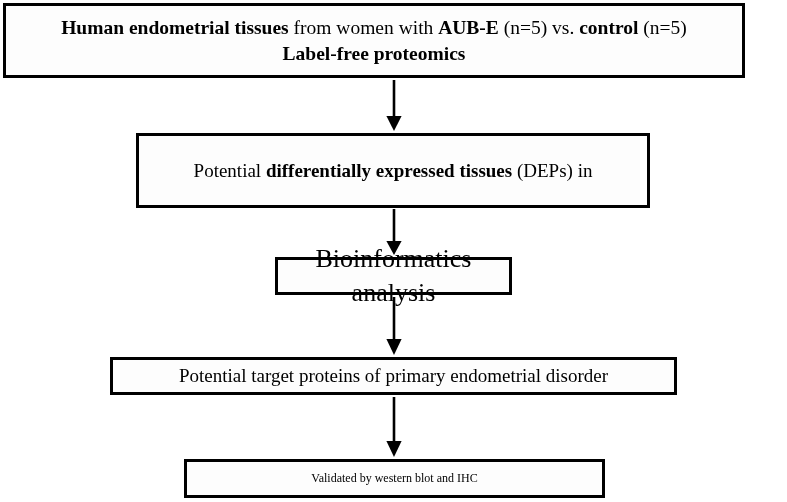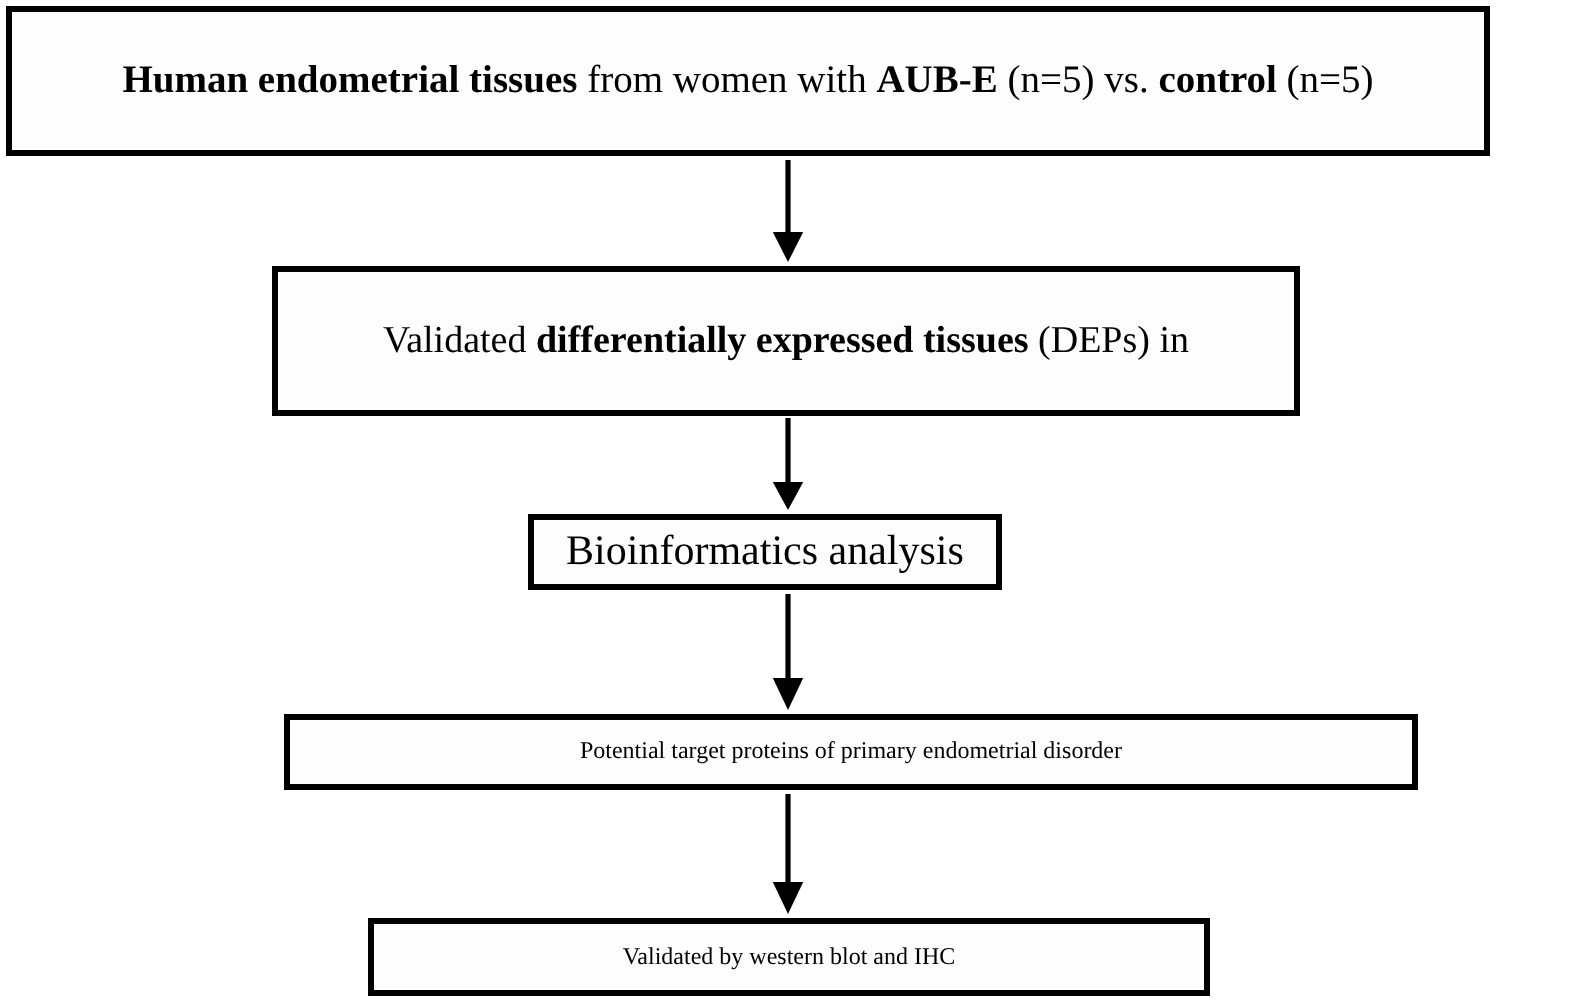--- a/index.html
+++ b/index.html
@@ -32,22 +32,22 @@
     width: 100%;
     padding: 0 6px;
     box-sizing: border-box;
   }
   .b { font-weight: 700; }
   .r { font-weight: 400; }
 
   
   #box-1 { left: 3px;   top: 3px;   width: 742px; height: 75px; font-size: 19.5px; justify-content: center; }
   #box-2 { left: 136px; top: 133px; width: 514px; height: 75px; font-size: 19px; }
-  #box-3 { left: 264px; top: 257px; width: 237px; height: 38px; font-size: 21px; }
-  #box-4 { left: 110px; top: 357px; width: 567px; height: 38px; font-size: 12px; margin-left: 32px; }
+  #box-3 { left: 275px; top: 257px; width: 237px; height: 38px; font-size: 26px; }
+  #box-4 { left: 110px; top: 357px; width: 567px; height: 38px; font-size: 19px; }
   #box-5 { left: 184px; top: 459px; width: 421px; height: 39px; font-size: 12px; }
 
   
   .arrow {
     position: absolute;
     left: 0;
     width: 787px;
     display: flex;
     justify-content: center;
     align-items: stretch;
@@ -66,34 +66,37 @@
 </head>
 <body>
 
 <div id="canvas">
 
   <div class="flow-box" id="box-1">
     <span class="txt">
       <span class="line1">
         <span class="b">Human endometrial tissues </span><span class="r">from women with </span><span class="b">AUB-E </span><span class="r">(n=5) vs. </span><span class="b">control </span><span class="r">(n=5)</span>
       </span>
+      <span class="line2">
+        <span class="b">Label-free proteomics</span>
+      </span>
     </span>
   </div>
 
   <div class="arrow" id="arrow-1">
     <svg width="22" height="55" viewBox="0 0 22 55" aria-hidden="true">
       <line x1="11" y1="2" x2="11" y2="41" stroke="#000000" stroke-width="2.6"></line>
       <polygon points="11,53 3.4,38 18.6,38" fill="#000000"></polygon>
     </svg>
   </div>
 
   <div class="flow-box" id="box-2">
     <span class="txt">
       <span class="line1">
-        <span class="r">Validated </span><span class="b">differentially expressed tissues </span><span class="r">(DEPs) in</span>
+        <span class="r">Potential </span><span class="b">differentially expressed tissues </span><span class="r">(DEPs) in</span>
       </span>
     </span>
   </div>
 
   <div class="arrow" id="arrow-2">
     <svg width="22" height="49" viewBox="0 0 22 49" aria-hidden="true">
       <line x1="11" y1="1" x2="11" y2="36" stroke="#000000" stroke-width="2.6"></line>
       <polygon points="11,47 3.4,33 18.6,33" fill="#000000"></polygon>
     </svg>
   </div>

